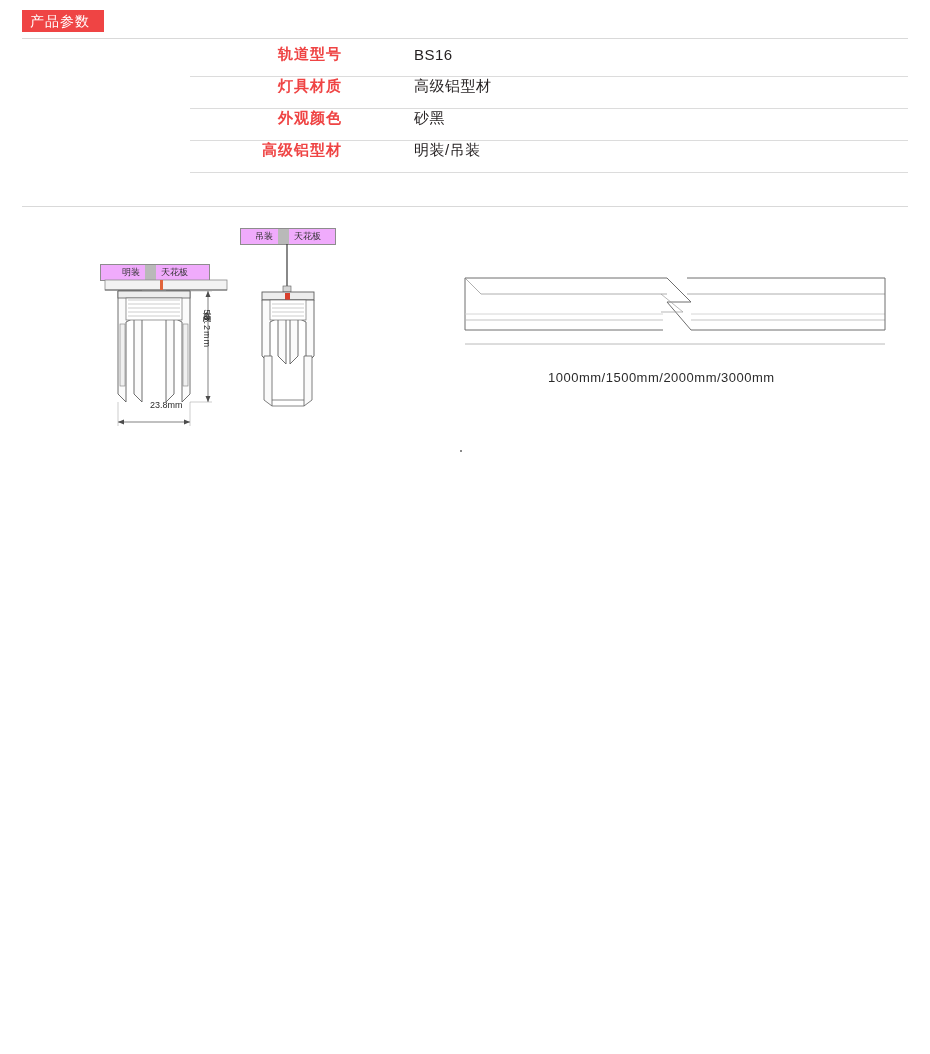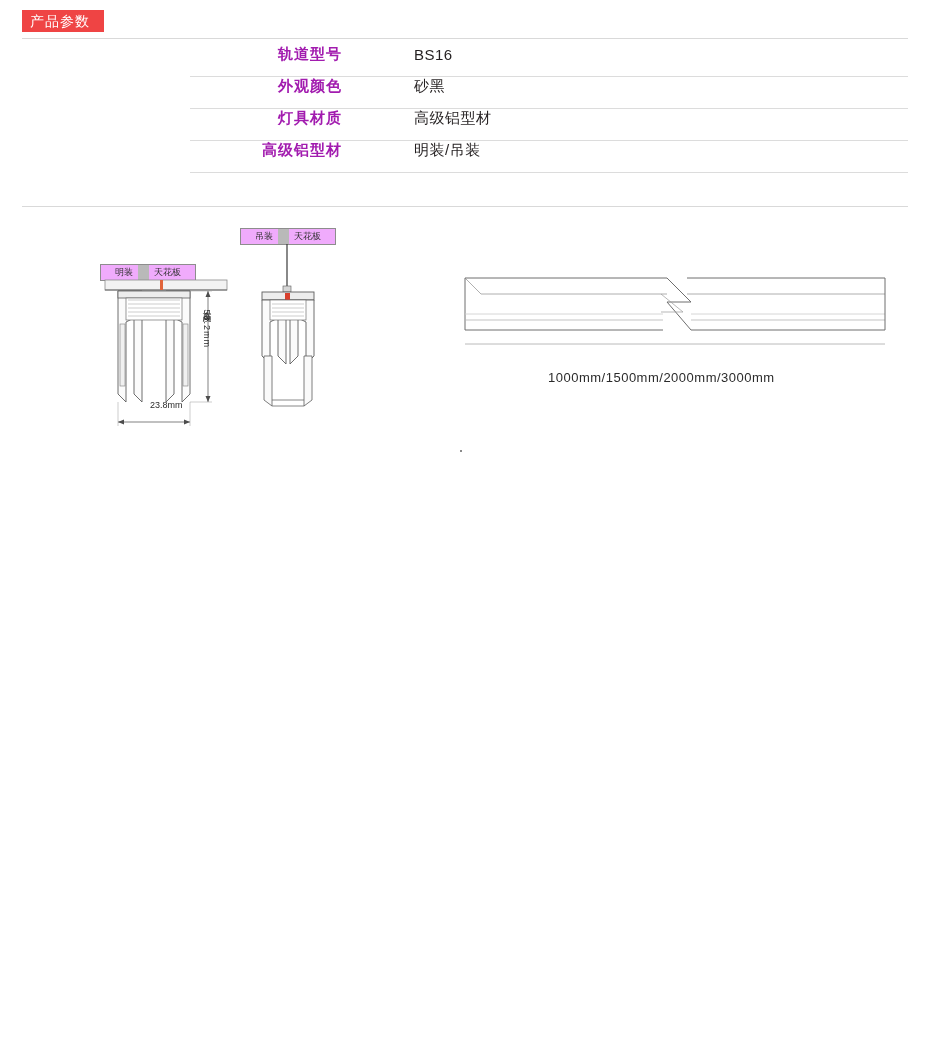--- a/index.html
+++ b/index.html
@@ -46,21 +46,21 @@
   }
   .spec-table td {
     padding: 0;
     vertical-align: middle;
   }
   .spec-table .td-label {
     width: 320px;
     text-align: right;
     padding-right: 38px;
     font-weight: bold;
-    color: #a21caf;
+    color: #ef4444;
     letter-spacing: 1px;
     font-size: 15px;
   }
   .spec-table .td-value {
     padding-left: 34px;
     color: #231f20;
     font-size: 15px;
     letter-spacing: 0.5px;
   }
   
@@ -150,44 +150,44 @@
 <div class="rule-full" style="top:38px;"></div>
 <div class="rule-full" style="top:206px;"></div>
 
 <table class="spec-table">
   <tbody>
     <tr>
       <td class="td-label">轨道型号</td>
       <td class="td-value">BS16</td>
     </tr>
     <tr>
+      <td class="td-label">灯具材质</td>
+      <td class="td-value">高级铝型材</td>
+    </tr>
+    <tr>
       <td class="td-label">外观颜色</td>
       <td class="td-value">砂黑</td>
-    </tr>
-    <tr>
-      <td class="td-label">灯具材质</td>
-      <td class="td-value">高级铝型材</td>
     </tr>
     <tr>
       <td class="td-label">高级铝型材</td>
       <td class="td-value">明装/吊装</td>
     </tr>
   </tbody>
 </table>
 
 <div class="rule-inner" style="top:76px;"></div>
 <div class="rule-inner" style="top:108px;"></div>
 <div class="rule-inner" style="top:140px;"></div>
 <div class="rule-inner" style="top:172px;"></div>
 
 <div class="drawings">
 
   <div>
 
-    <div class="lbl-box" style="left:100px; top:52px; width:96px; height:17px;">
+    <div class="lbl-box" style="left:100px; top:52px; width:110px; height:17px;">
       <span>明装</span><span class="divider"></span><span>天花板</span>
     </div>
 
     <svg width="210" height="190" viewBox="0 0 210 190" style="position:absolute; left:90px; top:62px;">
 
       <rect x="15" y="6" width="122" height="10" fill="#f2f2f2" stroke="#8c8c8c" stroke-width="0.8"></rect>
       <line x1="15" y1="16" x2="137" y2="16" stroke="#6b6b6b" stroke-width="1"></line>
 
       <rect x="70" y="6" width="3" height="10" fill="#e1643a"></rect>
 

